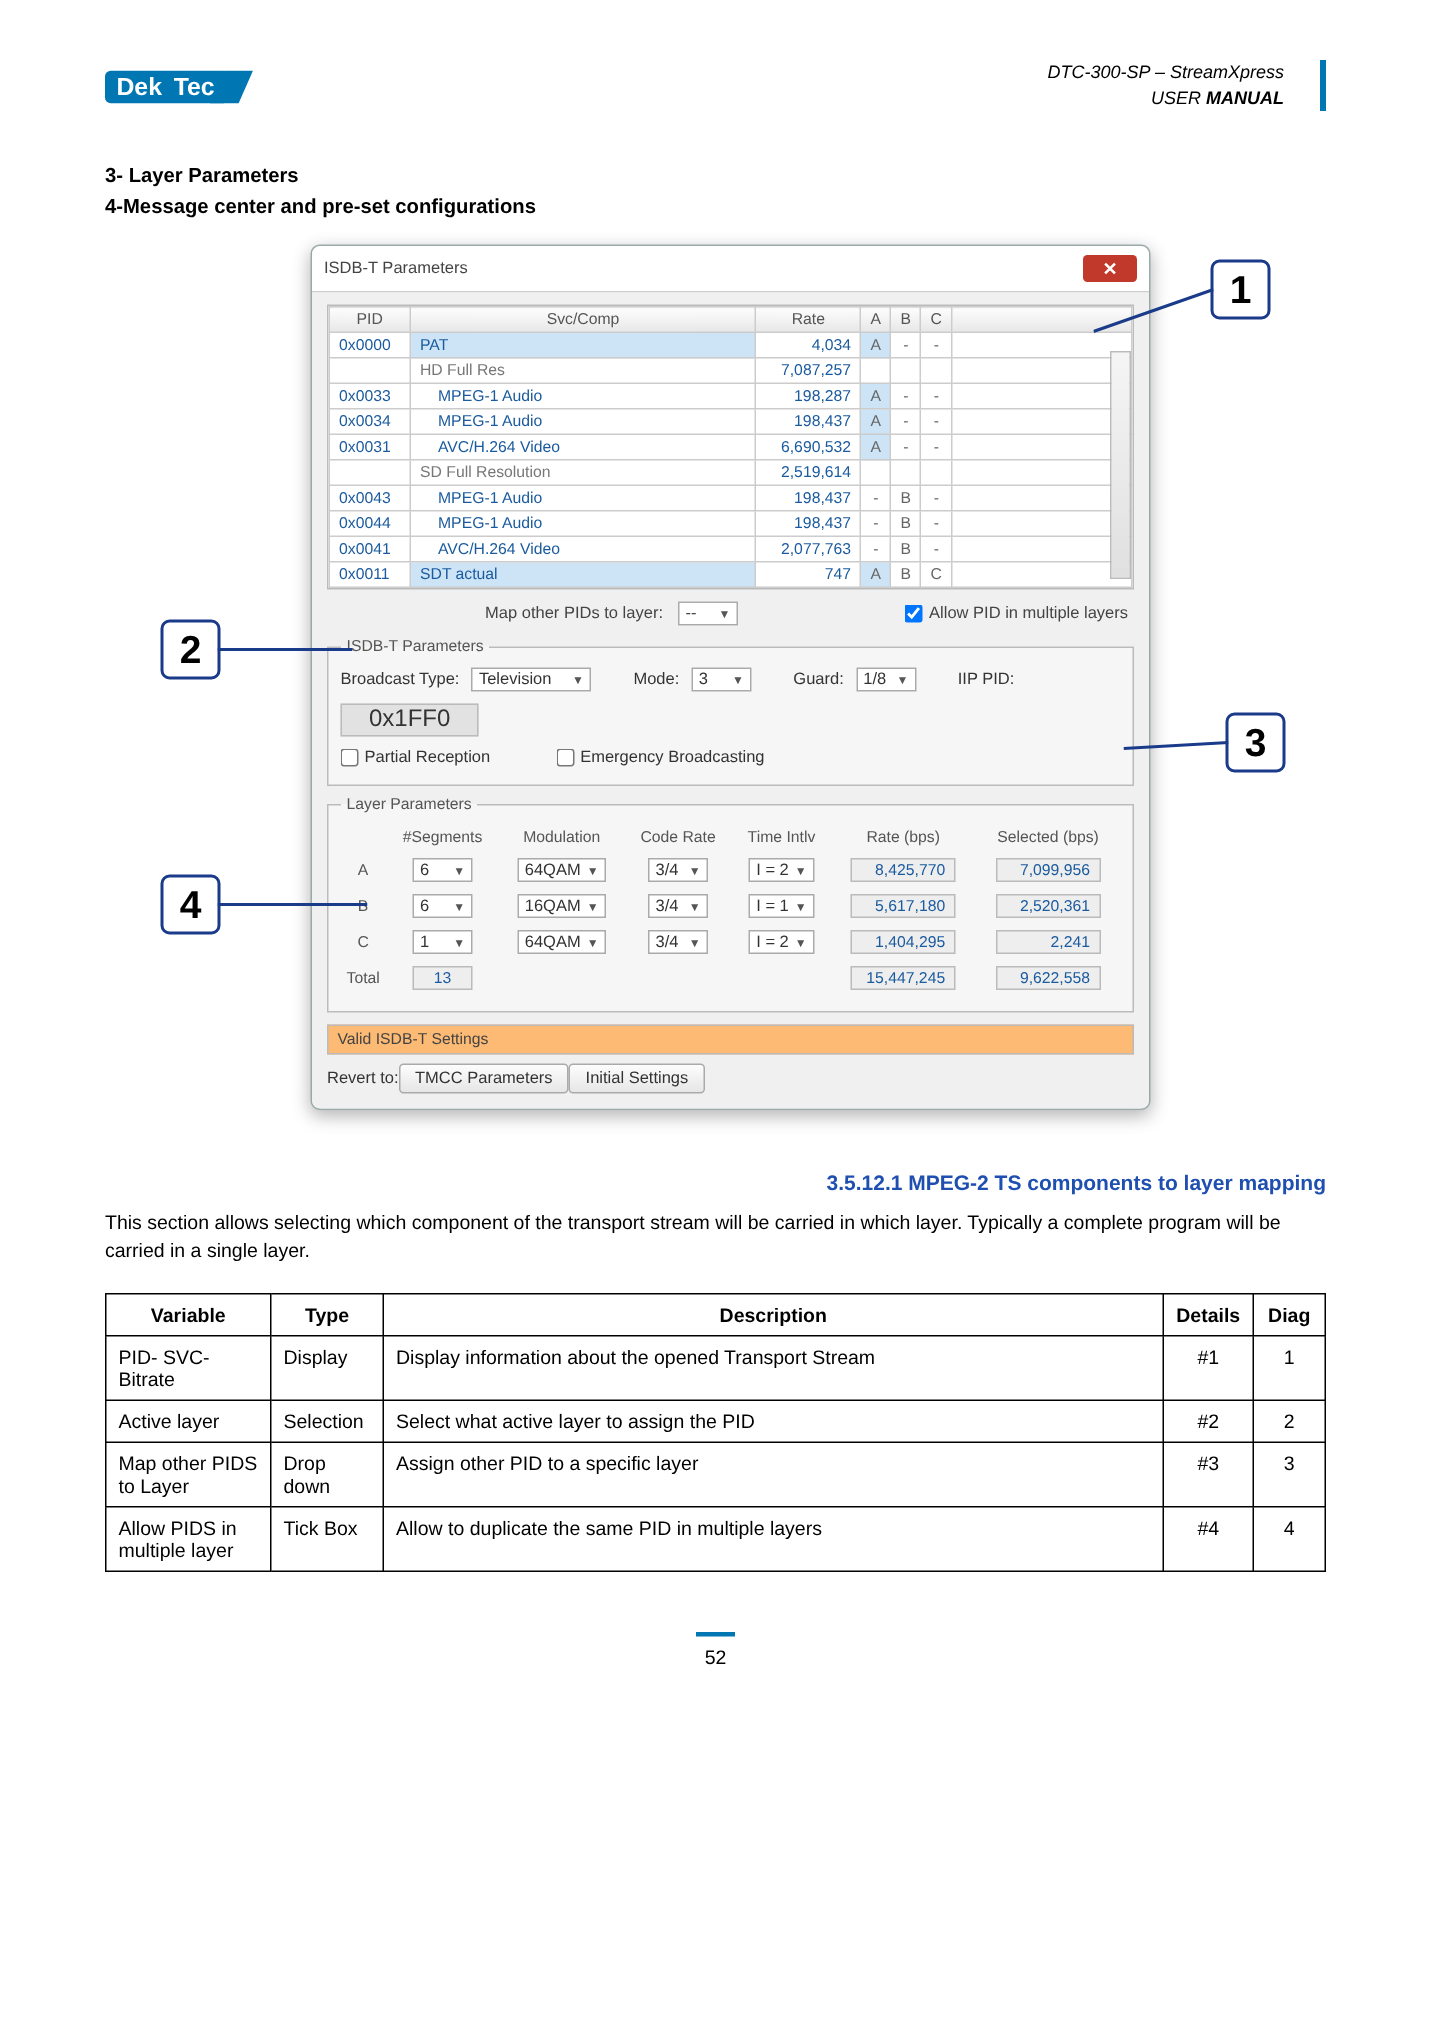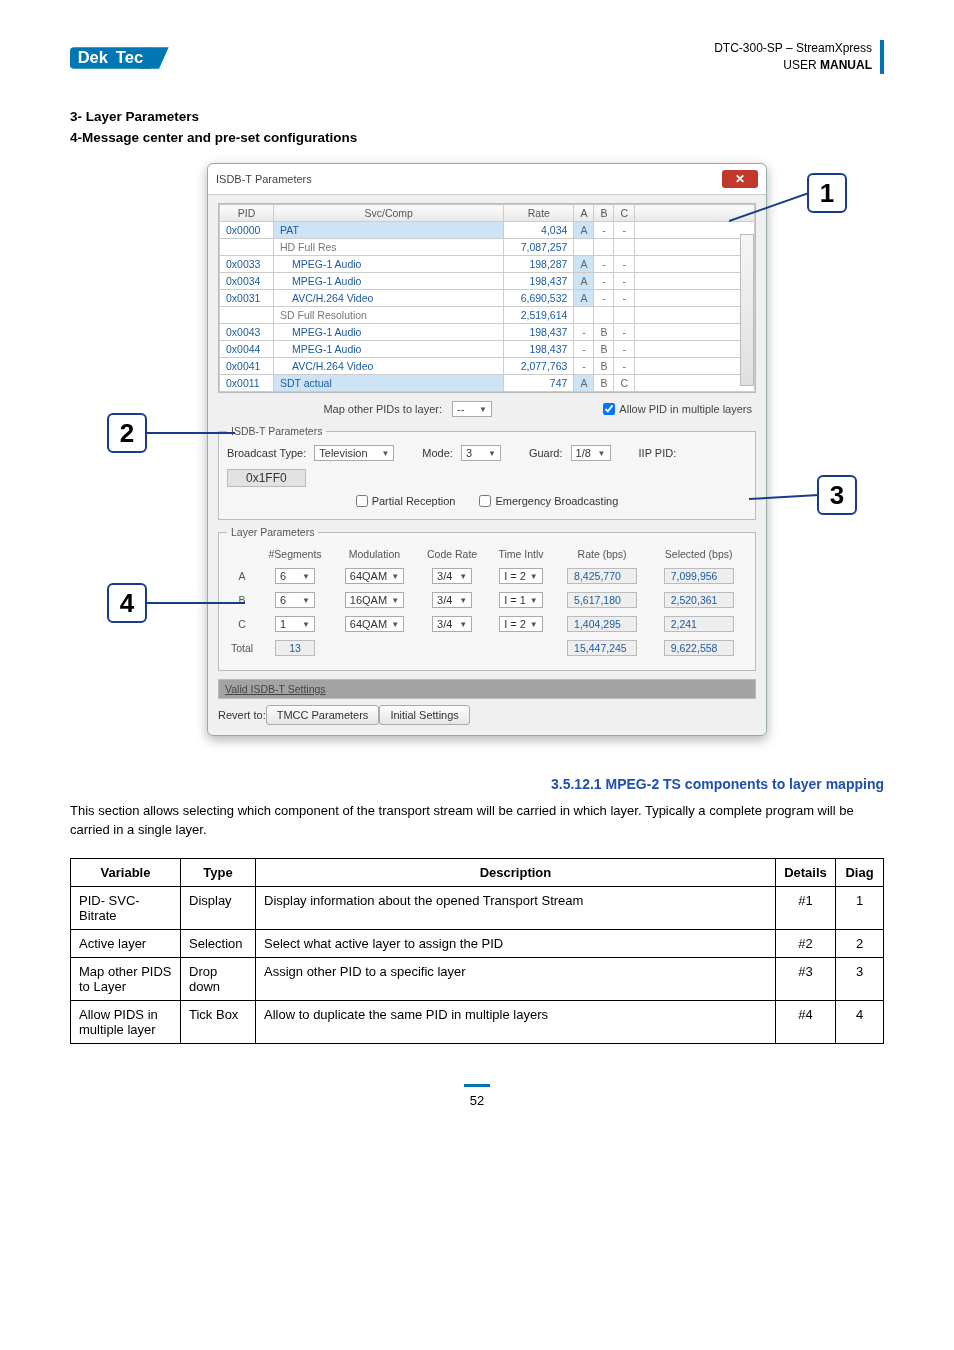--- a/index.html
+++ b/index.html
@@ -8,21 +8,21 @@
     font-size: 13px;
     color: #000;
     background: #fff;
     width: 954px;
     margin: 0 auto;
     padding: 40px 70px 40px 70px;
     position: relative;
   }
   .header-row { display: flex; justify-content: space-between; align-items: flex-start; margin-bottom: 30px; }
   .logo-svg { width:140px; height:36px; }
-  .header-right { text-align: right; font-size: 12px; border-right: 4px solid #0077b3; padding-right: 8px; line-height:1.4;}
+  .header-right { text-align: right; font-size: 12px; border-right: 4px solid #0077b3; padding-right: 24px; line-height:1.4;font-style:italic;}
   .header-right .bold { font-weight: bold; }
   .section-heading { font-weight: bold; font-size: 13.5px; margin-bottom: 6px; }
   .section-sub { font-weight: bold; font-size: 13.5px; margin-bottom: 18px; }
   .screenshot-wrap { position: relative; width: 720px; margin: 0 auto 40px auto; }
   .dialog {
     width: 560px; margin-left:90px;
     border: 1px solid #9aa; border-radius:6px; background:#f0f0f0;
     box-shadow: 0 4px 12px rgba(0,0,0,.3);
     font-size: 11px; color:#333;
   }
@@ -42,27 +42,27 @@
   .scroll-ind { position:absolute; right:1px; top:30px; bottom:6px; width:14px; background:linear-gradient(#f5f5f5,#e0e0e0); border:1px solid #bbb;}
   .grid-wrap { position:relative; border:1px solid #bbb; max-height:260px; overflow:hidden;}
   .mid-row { display:flex; align-items:center; gap:10px; padding:8px 4px 2px 4px; font-size:11px; color:#444;}
   .select-sm { border:1px solid #aaa; background:#fff; font-size:11px; padding:1px 4px; min-width:40px; display:inline-flex; align-items:center; justify-content:space-between;}
   .chev { font-size:8px; color:#555; margin-left:4px;}
   .chk { display:inline-flex; align-items:center; gap:4px;}
   .chk input { width:12px; height:12px;}
   .fieldset { border:1px solid #bbb; margin-top:6px; padding:4px 8px 8px 8px; background:#f6f6f6;}
   .fieldset legend { font-size:10.5px; color:#555; padding:0 4px;}
   .bc-row { display:flex; align-items:center; gap:8px; flex-wrap:wrap; padding:4px 0;}
-  .iip { background:#e2e2e2; border:1px solid #bbb; padding:1px 18px; font-size:12px;}
+  .iip { background:#e2e2e2; border:1px solid #bbb; padding:1px 18px; font-size:16px;}
   .layer-grid { width:100%; font-size:10.5px; border-collapse:separate; border-spacing:0 4px;}
   .layer-grid th { color:#555; font-weight:normal; padding:2px 4px;}
   .layer-grid td { padding:2px 4px; text-align:center;}
-  .num-box { display:inline-block; min-width:70px; border:1px solid #bbb; background:#eee; padding:1px 6px; text-align:left; color:#1a5a9e;}
+  .num-box { display:inline-block; min-width:70px; border:1px solid #bbb; background:#eee; padding:1px 6px; text-align:right; color:#1a5a9e;}
   .row-label { color:#555; width:30px; text-align:left;}
-  .status-bar { margin-top:8px; background:#a3a3a3; border:1px solid #bbb; padding:3px 6px; font-size:10.5px; color:#444;text-decoration:underline;}
+  .status-bar { margin-top:8px; background:#fdba74; border:1px solid #bbb; padding:3px 6px; font-size:10.5px; color:#444;}
   .btn { display:inline-block; border:1px solid #aaa; background:linear-gradient(#fdfdfd,#e6e6e6); padding:3px 10px; font-size:11px; border-radius:3px;}
   .bottom-row { display:flex; align-items:center; gap:0; margin-top:6px;}
   .callout { position:absolute; display:flex; align-items:center; }
   .callout .num {
     width:40px; height:40px; border:2px solid #1a3a8a; border-radius:6px; display:flex; align-items:center; justify-content:center;
     font-size:26px; font-weight:bold; background:#fff;
   }
   .sub-blue { color:#1f4fb0; font-weight:bold; font-size:14px; margin-bottom:10px; margin-top:10px;text-align:right;}
   .para { font-size:13px; line-height:1.45; margin-bottom:18px;}
   table.desc { width:100%; border-collapse:collapse; font-size:13px;}
@@ -246,21 +246,21 @@
           <span style="width:12px"></span>
           <span>Guard:</span>
           <span class="select-sm">
               <span>1/8</span>
               <span class="chev">▼</span>
             </span>
           <span style="width:12px"></span>
           <span>IIP PID:</span>
           <span class="iip">0x1FF0</span>
         </div>
-        <div class="bc-row" style="justify-content:center; gap:24px;">
+        <div class="bc-row" style="gap:44px;">
           <label class="chk">
               <input type="checkbox" style="">
               <span>Partial Reception</span>
             </label>
           <label class="chk">
               <input type="checkbox" style="">
               <span>Emergency Broadcasting</span>
             </label>
         </div>
       </fieldset>

